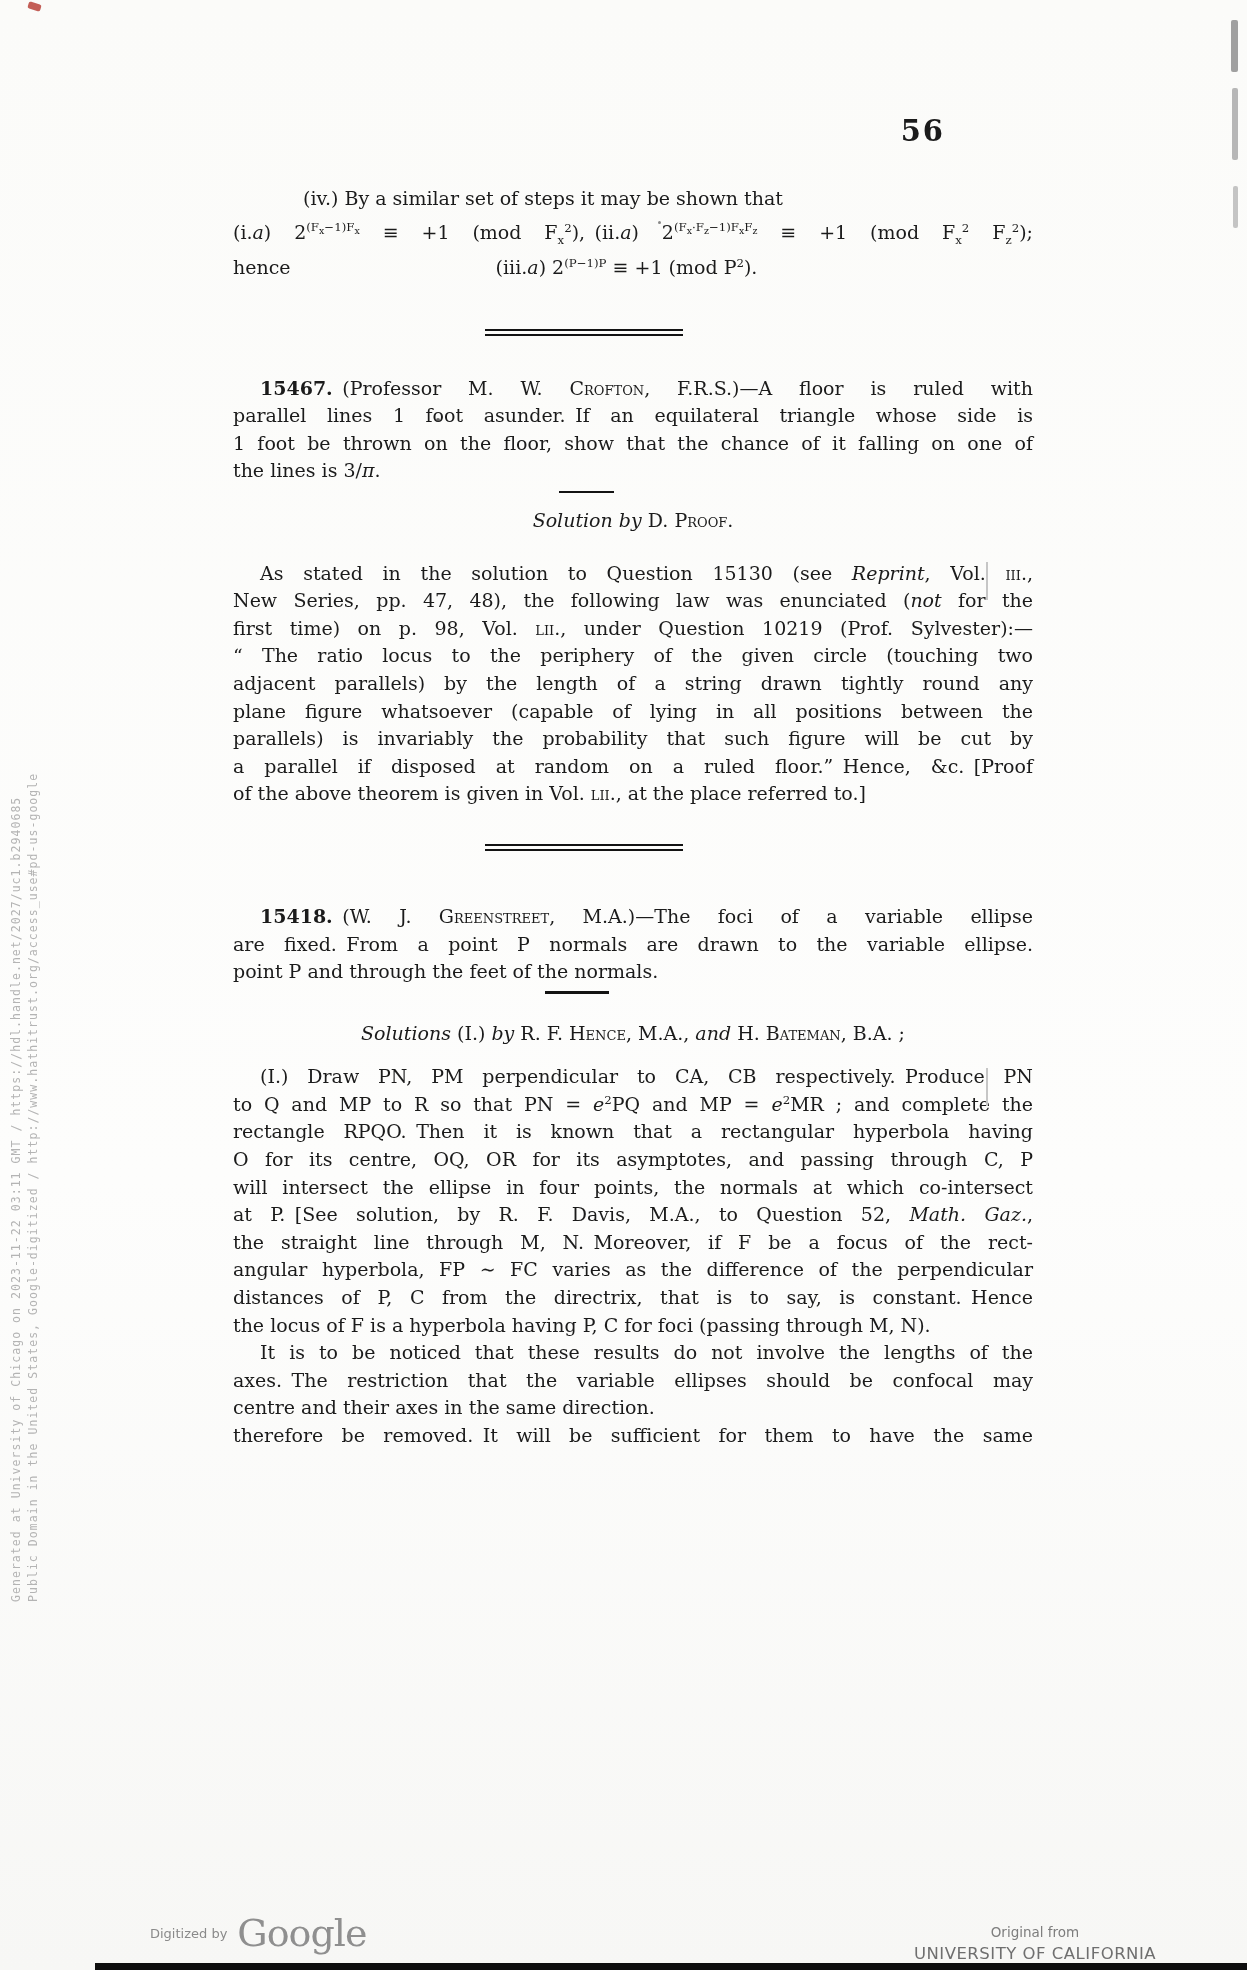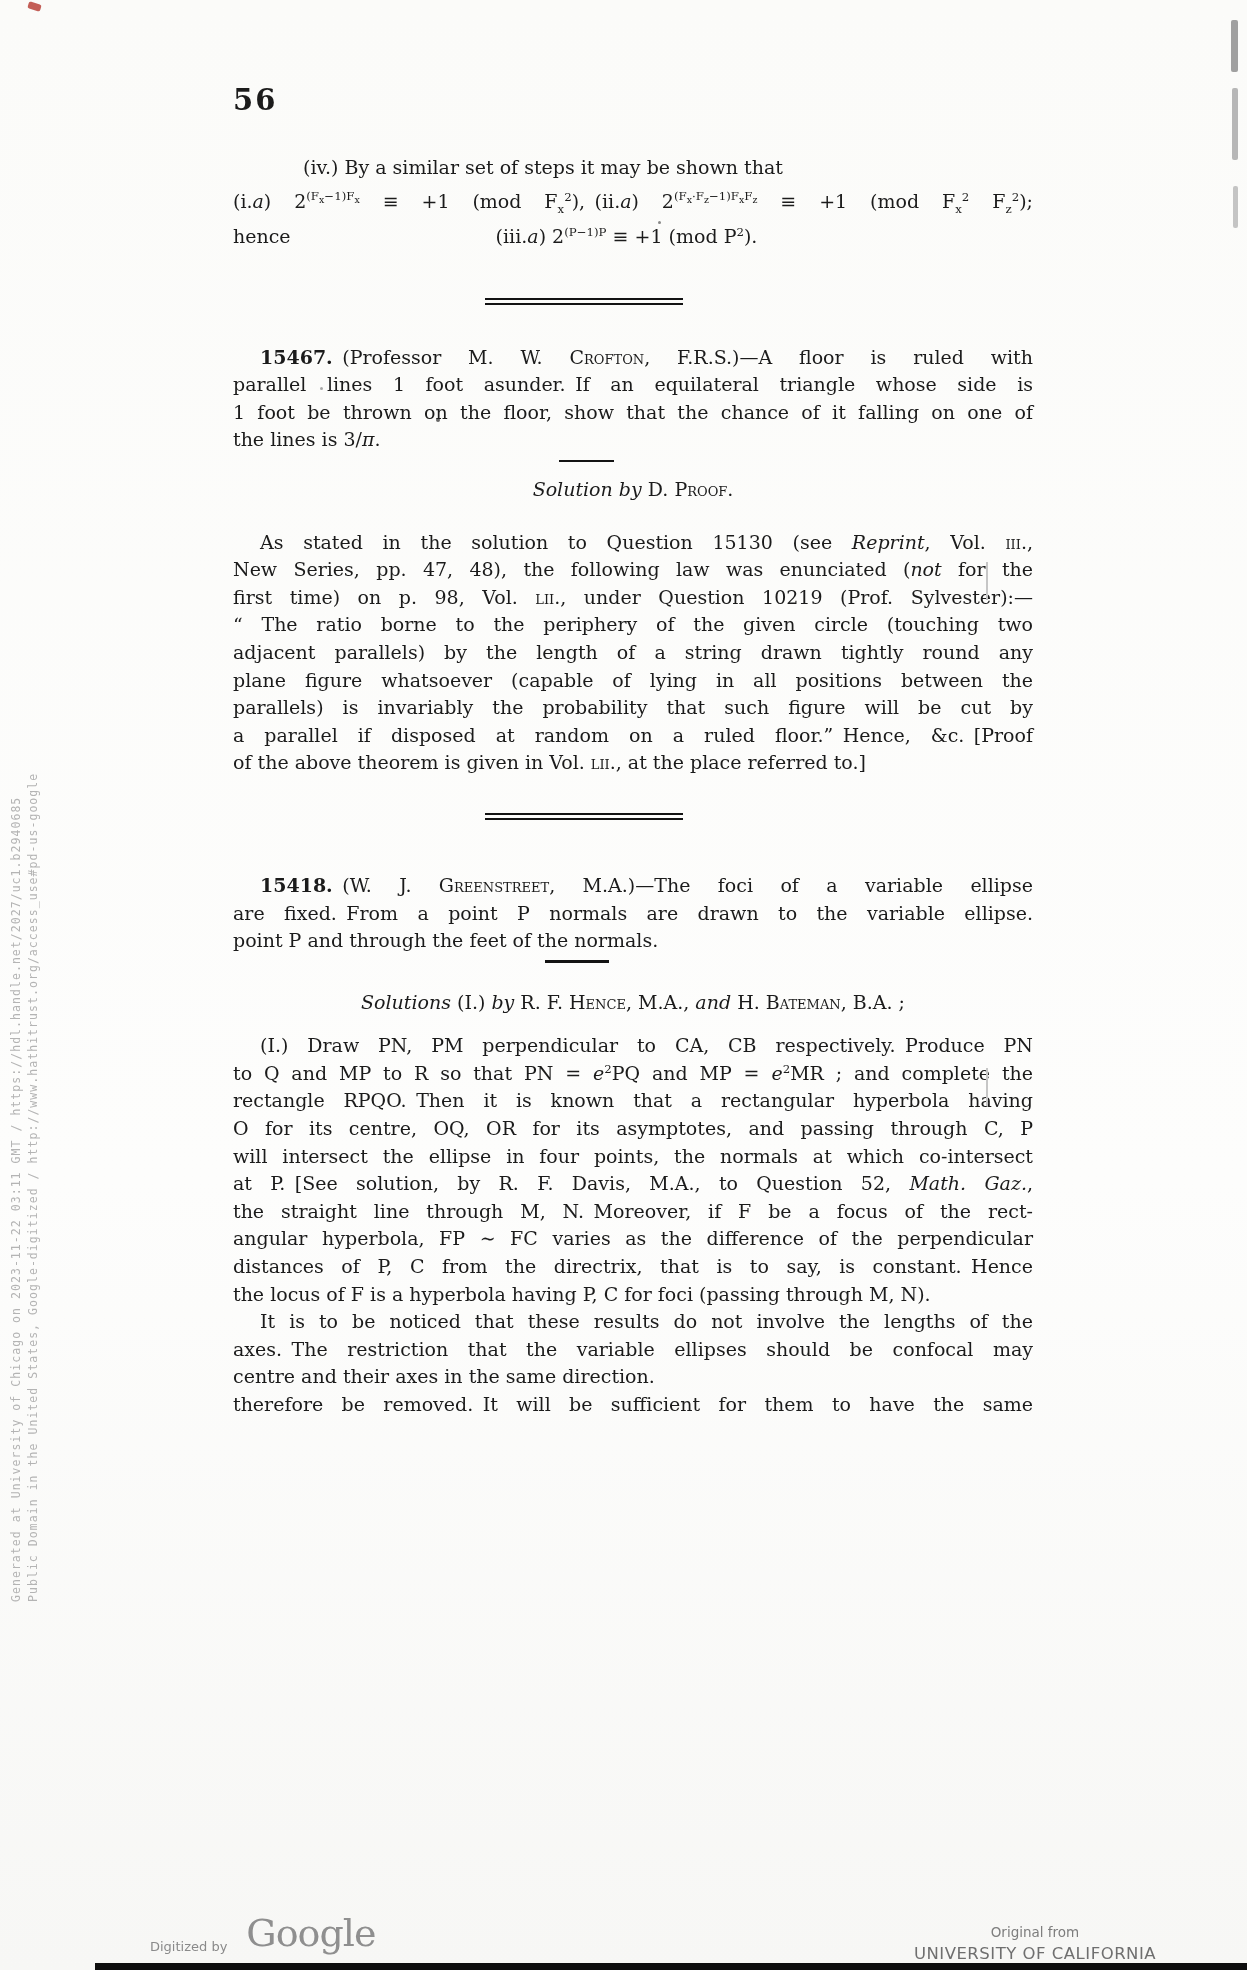--- a/index.html
+++ b/index.html
@@ -9,22 +9,22 @@
     background:linear-gradient(180deg,#fbfbf9 0%, #fdfdfc 60%, #f7f7f5 100%);
     overflow:hidden;
     font-family:"DejaVu Serif", serif;
     color:#1b1b1b;
   }
   .content{
     position:absolute;left:233px;top:0;width:800px;
     font-size:19px;line-height:27.6px;
   }
   .page-number{
-    margin-top:84px;height:32px;
-    text-align:left;padding-right:88px;
+    margin-top:115px;height:32px;
+    text-align:right;padding-right:88px;
     font-size:29px;font-weight:bold;letter-spacing:2px;line-height:32px;
   }
   .tline{text-align:justify;text-align-last:justify;white-space:normal;}
   .tline.last{text-align-last:left;}
   .tline.noj{text-align:left;text-align-last:left;}
   .tline.stretch{text-align-last:justify;}
   .tline.indent70{padding-left:70px;}
   .fline{line-height:33px;}
   .ind{display:inline-block;width:27px;}
   .gap{display:inline-block;width:205px;}
@@ -59,21 +59,21 @@
     position:absolute;left:8px;top:1602px;width:840px;
     transform:rotate(-90deg);transform-origin:0 0;
     font-family:"DejaVu Sans Mono", monospace;
     font-size:11.5px;line-height:17px;letter-spacing:1.05px;
     color:#b4b4b4;white-space:nowrap;
   }
 
   
   .footer-left{
     position:absolute;left:150px;top:1912px;
-    display:flex;align-items:flex-end;gap:19px;
+    display:flex;align-items:center;gap:10px;
   }
   .digitized-by{
     font-family:"DejaVu Sans", sans-serif;
     font-size:13px;color:#8a8a8a;
   }
   .google-logo{
     font-family:"DejaVu Serif", serif;
     font-size:38px;color:#8f8f8f;letter-spacing:-1px;line-height:42px;
   }
   .footer-right{
@@ -132,21 +132,21 @@
       </div>
 
     <div class="srule srule1"></div>
 
     <div class="chead mt-solhead"><i>Solution by</i> <span class="sc">D. Proof</span>.</div>
 
     <div class="mt-solbody">
         <div class="tline"><span class="ind"></span>As stated in the solution to Question 15130 (see <i>Reprint</i>, Vol. <span class="sc">iii</span>.,</div>
         <div class="tline">New Series, pp. 47, 48), the following law was enunciated (<i>not</i> for the</div>
         <div class="tline">first time) on p. 98, Vol. <span class="sc">lii</span>., under Question 10219 (Prof. Sylvester):—</div>
-        <div class="tline">“ The ratio borne to the periphery of the given circle (touching two</div>
+        <div class="tline">“ The ratio locus to the periphery of the given circle (touching two</div>
         <div class="tline">adjacent parallels) by the length of a string drawn tightly round any</div>
         <div class="tline">plane figure whatsoever (capable of lying in all positions between the</div>
         <div class="tline">parallels) is invariably the probability that such figure will be cut by</div>
         <div class="tline">a parallel if disposed at random on a ruled floor.” Hence, &amp;c. [Proof</div>
         <div class="tline last">of the above theorem is given in Vol. <span class="sc">lii</span>., at the place referred to.]</div>
       </div>
 
     <div class="drule drule2"></div>
 
     <div class="mt-q2">

